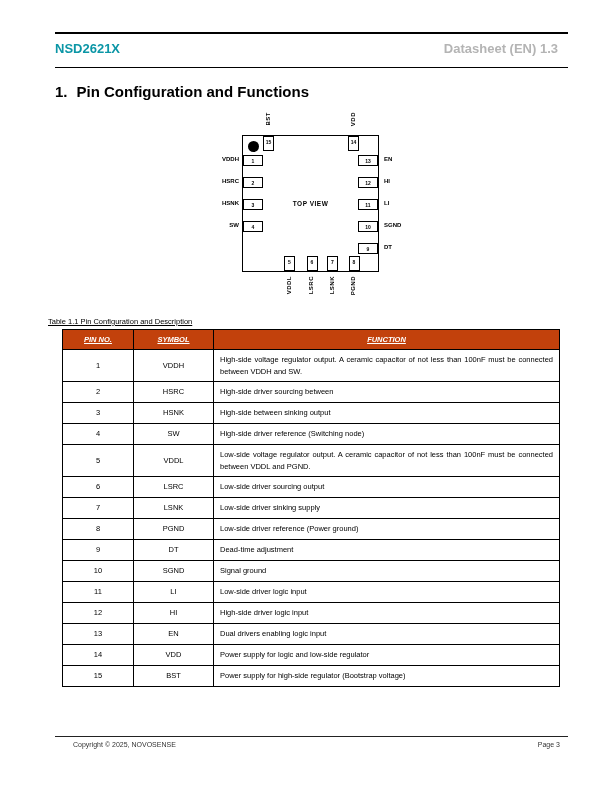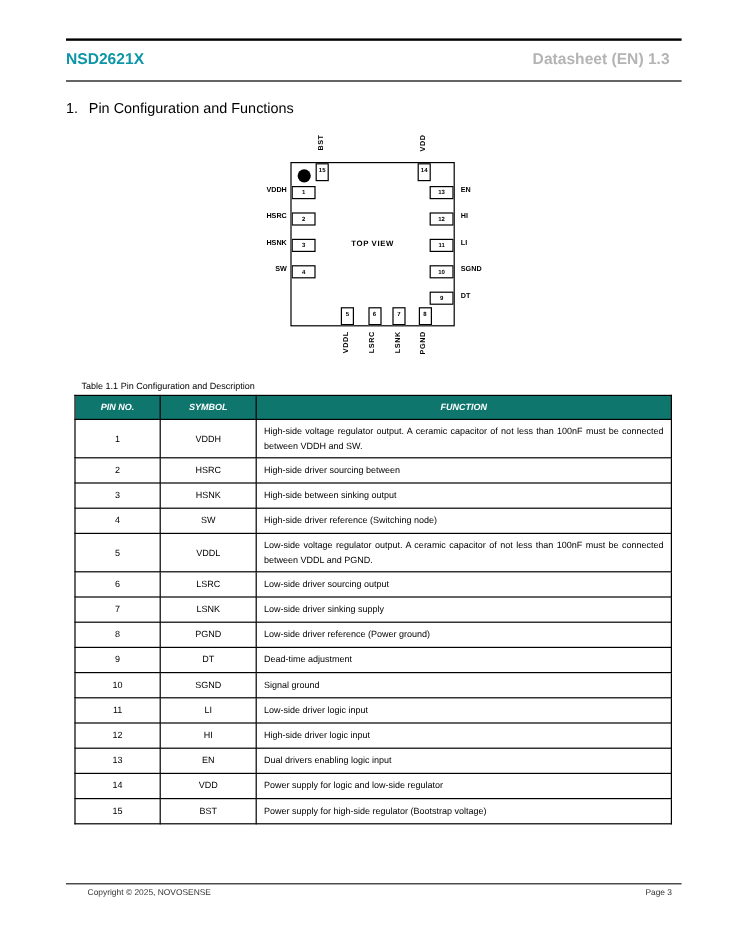--- a/index.html
+++ b/index.html
@@ -10,47 +10,47 @@
   }
   
   .rule { position:absolute; left:55px; width:513px; background:#000; height:1.5px; }
   .rule.hdr-top { top:32px; }
   .rule.hdr-bot { top:66.5px; }
   .hdr-row { position:absolute; left:55px; top:41px; width:503px;
              display:flex; justify-content:space-between; align-items:baseline; }
   .part-no { font-size:13px; font-weight:bold; }
   .doc-title { font-size:13px; font-weight:bold; }
   
-  .section-title { position:absolute; left:55px; top:83px; font-size:12px; font-weight:normal; }
+  .section-title { position:absolute; left:55px; top:83px; font-size:15px; font-weight:bold; }
   .section-title .num { margin-right:9px; }
   
   .pkg { position:absolute; left:242px; top:135px; width:137px; height:137px;
          border:1.5px solid #000; box-sizing:border-box; }
   .pin1-dot { position:absolute; left:248px; top:141px; width:11px; height:11px;
               border-radius:50%; background:#000; }
   .pinbox { position:absolute; border:1px solid #000; box-sizing:border-box;
             background:#fff; font-size:5px; font-weight:bold; text-align:center; }
   .pinbox.h { width:20px; height:11px; line-height:10px; }
   .pinbox.v { width:11px; height:15px; line-height:8px; padding-top:1px; }
   .pinlabel { position:absolute; font-size:6px; font-weight:bold; line-height:11px; }
   .pinlabel.lft { width:55px; text-align:right; }
   .pinlabel.rgt { width:55px; text-align:left; }
   .vlabel { position:absolute; writing-mode:vertical-rl; transform:rotate(180deg);
             font-size:6px; font-weight:bold; letter-spacing:0.5px; width:8px; text-align:left; }
   .topview { position:absolute; left:242px; top:200px; width:137px; text-align:center;
              font-size:6.5px; font-weight:bold; letter-spacing:0.5px; }
   .fig-caption { position:absolute; left:55px; top:300px; width:513px; text-align:center;
                  font-size:8px; }
   
-  .tbl-caption { position:absolute; left:68px; top:317px; font-size:7.5px; }
+  .tbl-caption { position:absolute; left:48px; top:317px; font-size:7.5px;text-decoration:underline; }
   table.pins { position:absolute; left:62px; top:329px; width:498px;
                border-collapse:collapse; font-size:7.5px; }
   table.pins th {
-    background:#0f766e; color:#fff; font-weight:bold; font-style:italic;
-    font-size:7.5px; height:19px; text-align:center; border:1px solid #000; padding:0 4px;
+    background:#c2410c; color:#fff; font-weight:bold; font-style:italic;
+    font-size:7.5px; height:19px; text-align:center; border:1px solid #000; padding:0 4px;text-decoration:underline;
   }
   table.pins td { border:1px solid #000; padding:4px 6px; line-height:11.5px;
                   height:12px; vertical-align:middle; }
   table.pins col.c1 { width:71px; }
   table.pins col.c2 { width:80px; }
   table.pins td.c-pin, table.pins td.c-sym { text-align:center; padding:4px 2px; }
   table.pins td.c-fun { text-align:justify; }
   
   .rule.ftr { top:736px; height:1px; background:#222; }
   .ftr-row { position:absolute; left:73px; top:741px; width:487px;

